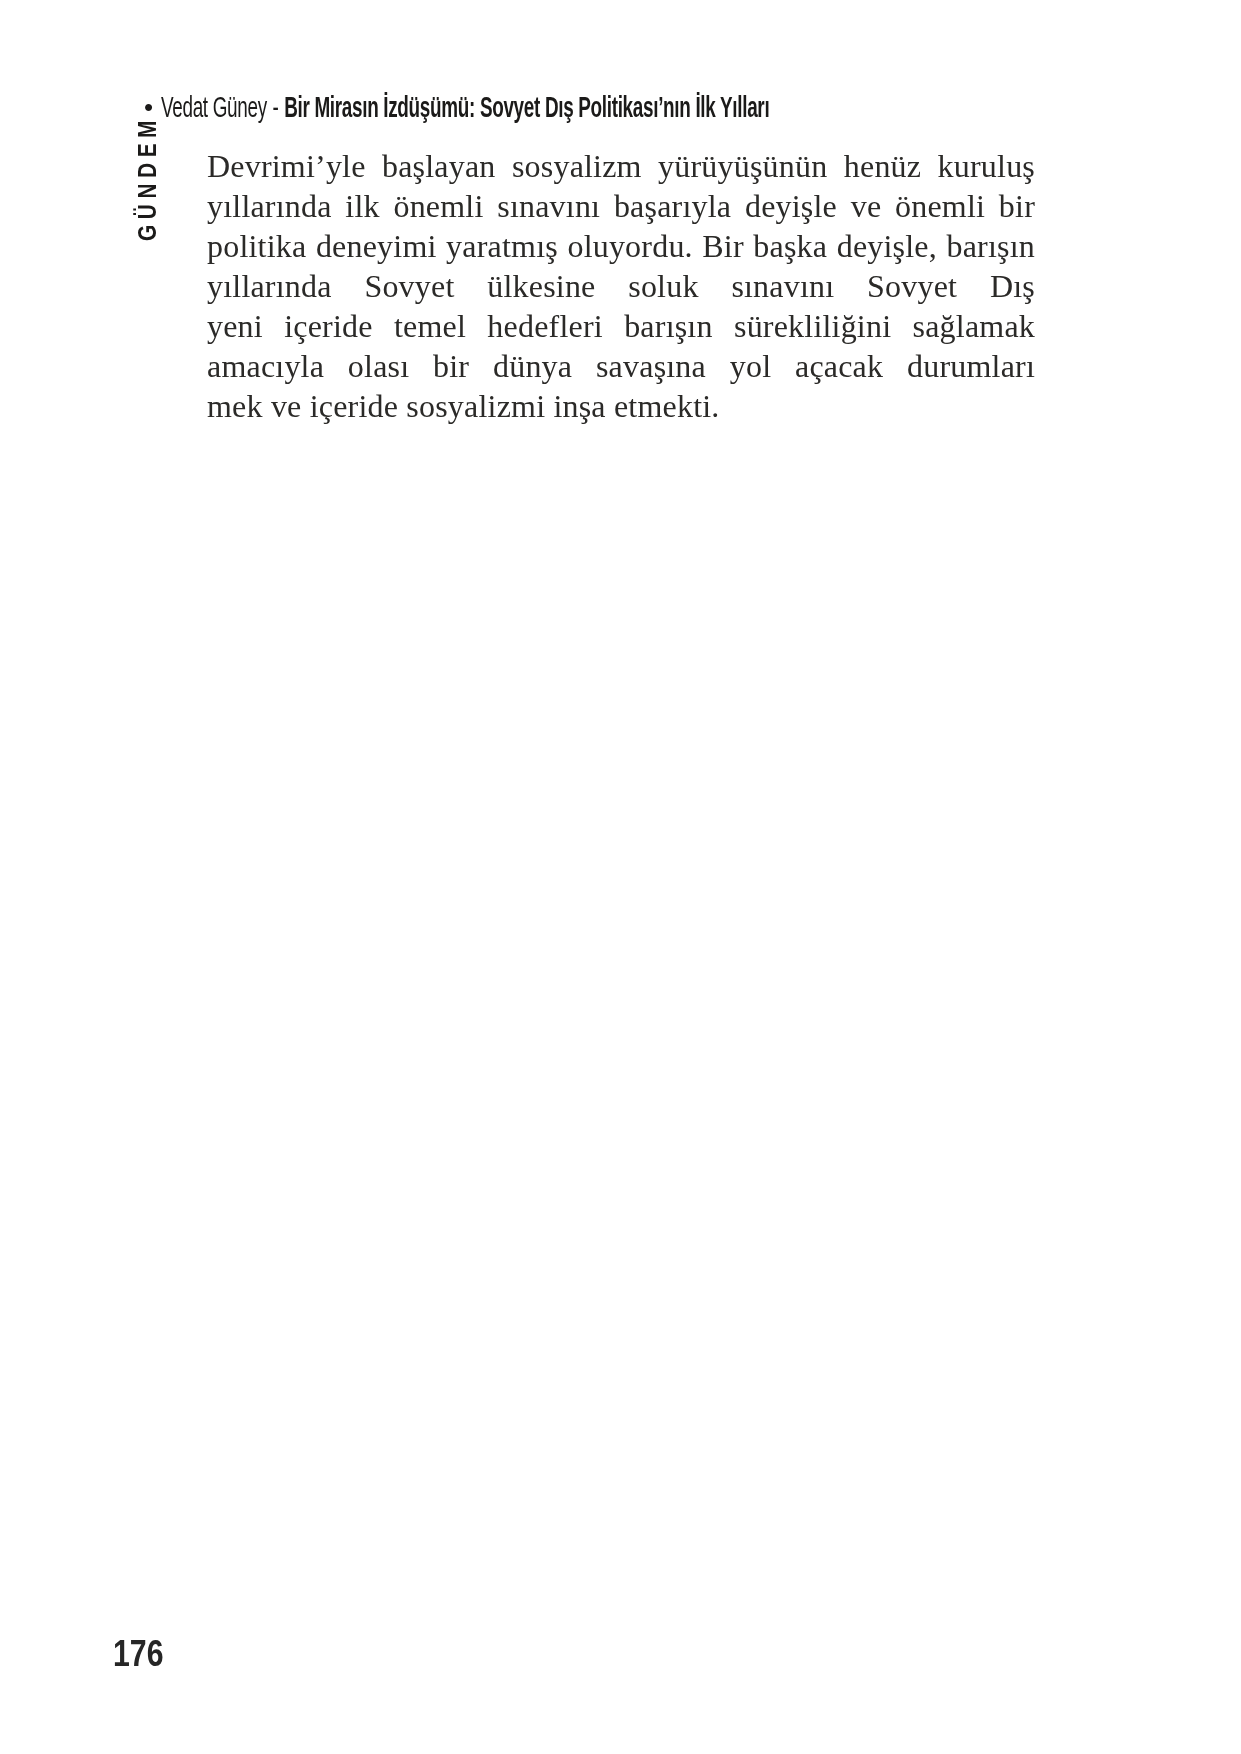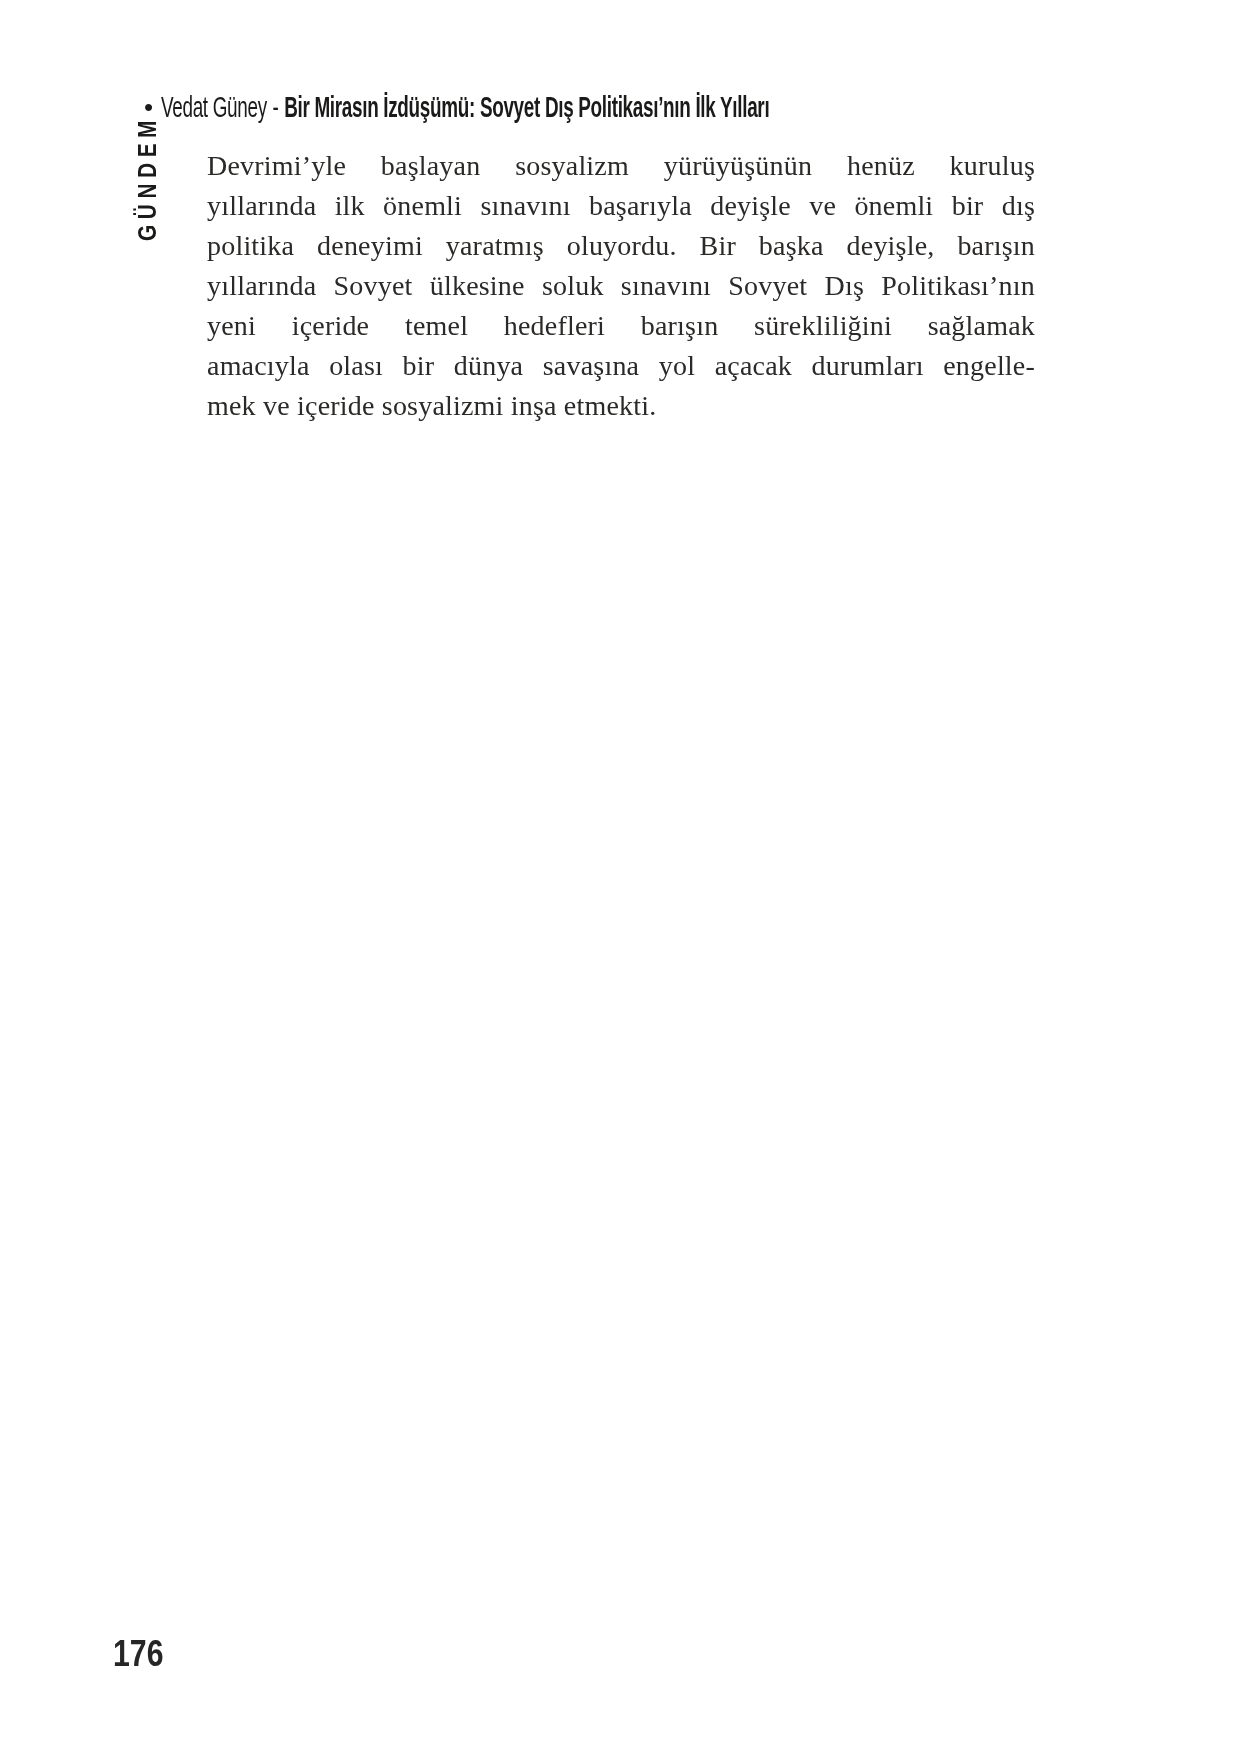--- a/index.html
+++ b/index.html
@@ -60,21 +60,21 @@
     white-space: nowrap;
   }
 
   
   .body-text {
     position: absolute;
     left: 207px;
     top: 146px;
     width: 828px;
     font-family: "Liberation Serif", serif;
-    font-size: 28px;
+    font-size: 32px;
     color: #2b2a28;
     letter-spacing: 0.2px;
   }
   .body-text .line {
     height: 40px;
     line-height: 40px;
     text-align: justify;
     text-align-last: justify;
     white-space: normal;
     overflow: hidden;

